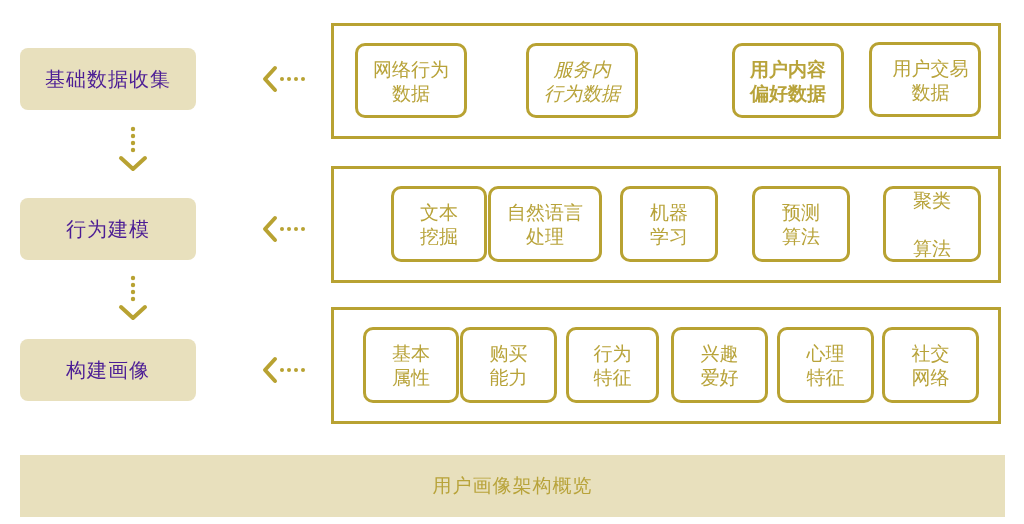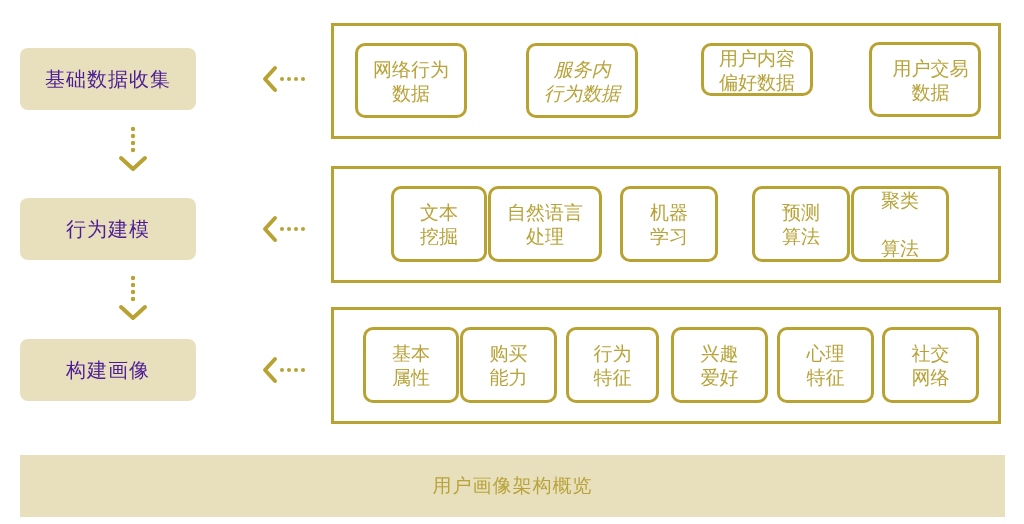--- a/index.html
+++ b/index.html
@@ -90,21 +90,21 @@
 
 <div class="panel" style="top:23px; height:116px;"></div>
 <div class="card" style="left:355px; top:43px; width:112px; height:75px;">
   <span>网络行为</span>
   <span>数据</span>
 </div>
 <div class="card" style="left:526px; top:43px; width:112px; height:75px;font-style:italic;">
   <span>服务内</span>
   <span>行为数据</span>
 </div>
-<div class="card" style="left:701px; top:43px; width:112px; height:53px;">
+<div class="card" style="left:732px; top:43px; width:112px; height:75px;font-weight:bold;">
   <span>用户内容</span>
   <span>偏好数据</span>
 </div>
 <div class="card" style="left:869px; top:42px; width:112px; height:75px;padding-left:11px;">
   <span>用户交易</span>
   <span>数据</span>
 </div>
 
 <div class="panel" style="top:166px; height:117px;"></div>
 <div class="card" style="left:355px; top:186px; width:96px; height:76px;margin-left:36px;">
@@ -116,21 +116,21 @@
   <span>处理</span>
 </div>
 <div class="card" style="left:620px; top:186px; width:98px; height:76px;">
   <span>机器</span>
   <span>学习</span>
 </div>
 <div class="card" style="left:752px; top:186px; width:98px; height:76px;">
   <span>预测</span>
   <span>算法</span>
 </div>
-<div class="card" style="left:851px; top:186px; width:98px; height:76px;gap:24px;">
+<div class="card" style="left:883px; top:186px; width:98px; height:76px;gap:24px;">
   <span>聚类</span>
   <span>算法</span>
 </div>
 
 <div class="panel" style="top:307px; height:117px;"></div>
 <div class="card" style="left:355px; top:327px; width:96px; height:76px;margin-left:8px;">
   <span>基本</span>
   <span>属性</span>
 </div>
 <div class="card" style="left:460px; top:327px; width:97px; height:76px;">

